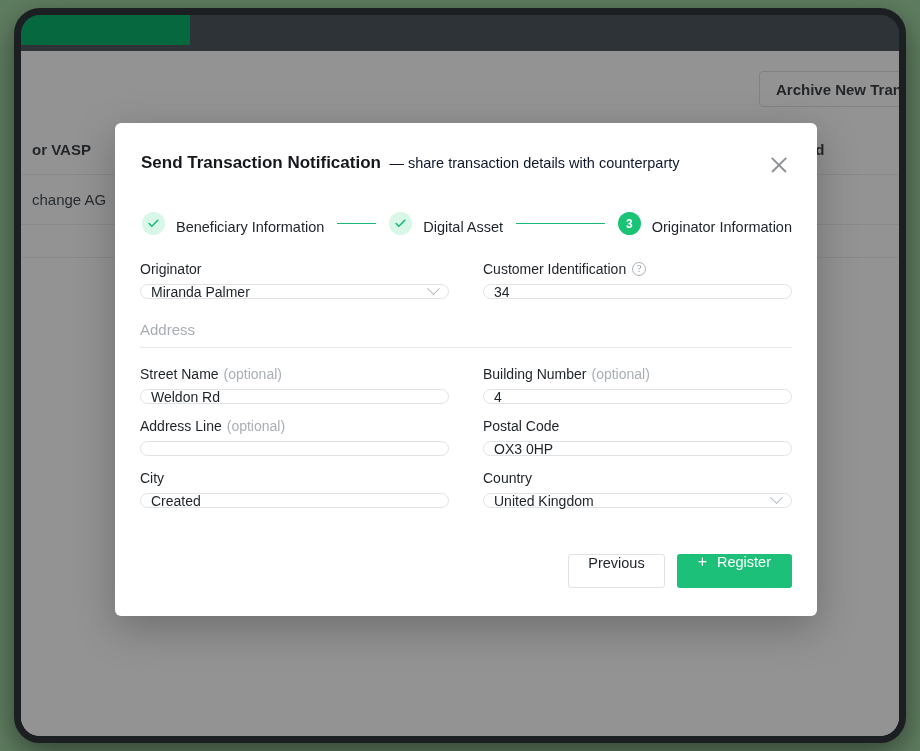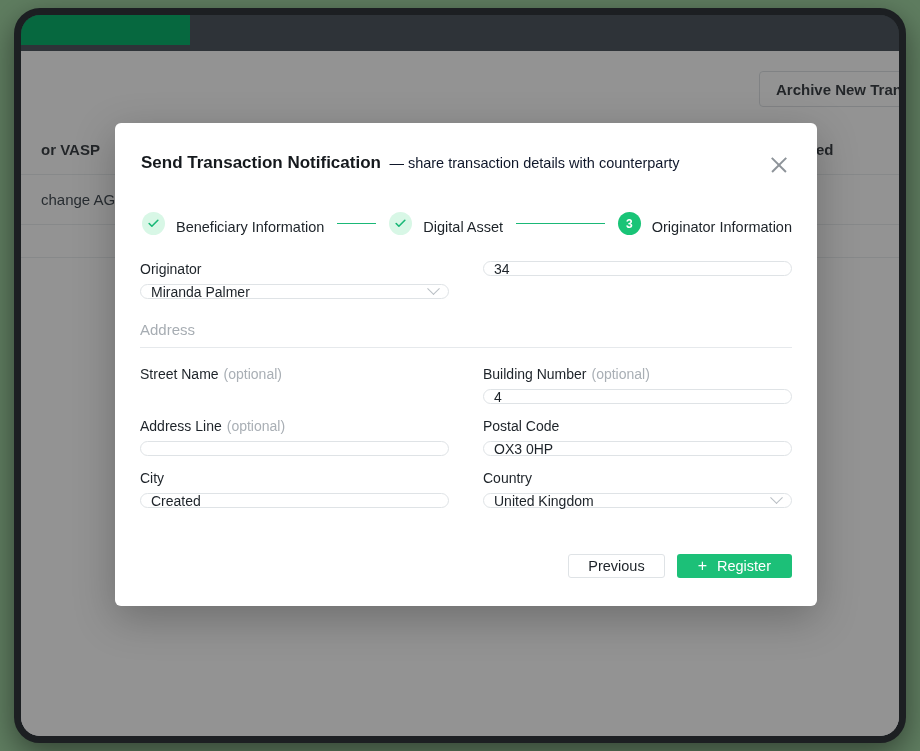--- a/index.html
+++ b/index.html
@@ -76,21 +76,21 @@
 
   .tbl {
     position: absolute;
     left: 0;
     top: 74px;
     width: 100%;
     border-collapse: collapse;
   }
   .tbl th, .tbl td {
     text-align: left;
-    padding: 16px 20px;
+    padding: 16px 11px;
     font-size: 15px;
     border-bottom: 1px solid #e7eaed;
     white-space: nowrap;
   }
   .tbl th { font-weight: bold; color: #1d2329; }
   .tbl td { color: #27313a; }
   .tbl .col-a { width: 140px; }
   .tbl .col-b { width: 560px; }
 
   
@@ -261,25 +261,25 @@
 
   
   .modal-foot {
     display: flex;
     justify-content: flex-end;
     align-items: center;
     gap: 12px;
     padding: 32px 0 28px 0;
   }
   .btn {
-    height: 24px;
+    height: 34px;
     border-radius: 3px;
     font-size: 14.5px;
     display: flex;
-    align-items: center;
+    align-items: flex-start;
     justify-content: center;
     cursor: pointer;
     font-family: "Liberation Sans", sans-serif;
   }
   .btn-secondary {
     padding: 0 19px;
     border: 1px solid #dfe3e6;
     background: #fff;
     color: #1d2329;
   }
@@ -383,37 +383,44 @@
             <div class="field-label">
               <span>Originator</span>
             </div>
             <div class="control select">
               <span class="val">Miranda Palmer</span>
               <span class="caret"></span>
             </div>
           </div>
 
           <div class="field">
+            <div class="field-label">
+              <span>Customer Identification</span>
+              <span class="help-icon">?</span>
+            </div>
             <div class="control">
               <span class="val">34</span>
             </div>
           </div>
         </div>
 
         <div class="section">
           <div class="section-title">Address</div>
           <div class="section-rule"></div>
         </div>
 
         <div class="row">
           <div class="field">
             <div class="field-label">
               <span>Street Name</span>
               <span class="optional">(optional)</span>
             </div>
+            <div class="control">
+              <span class="val">Weldon Rd</span>
+            </div>
           </div>
 
           <div class="field">
             <div class="field-label">
               <span>Building Number</span>
               <span class="optional">(optional)</span>
             </div>
             <div class="control">
               <span class="val">4</span>
             </div>

